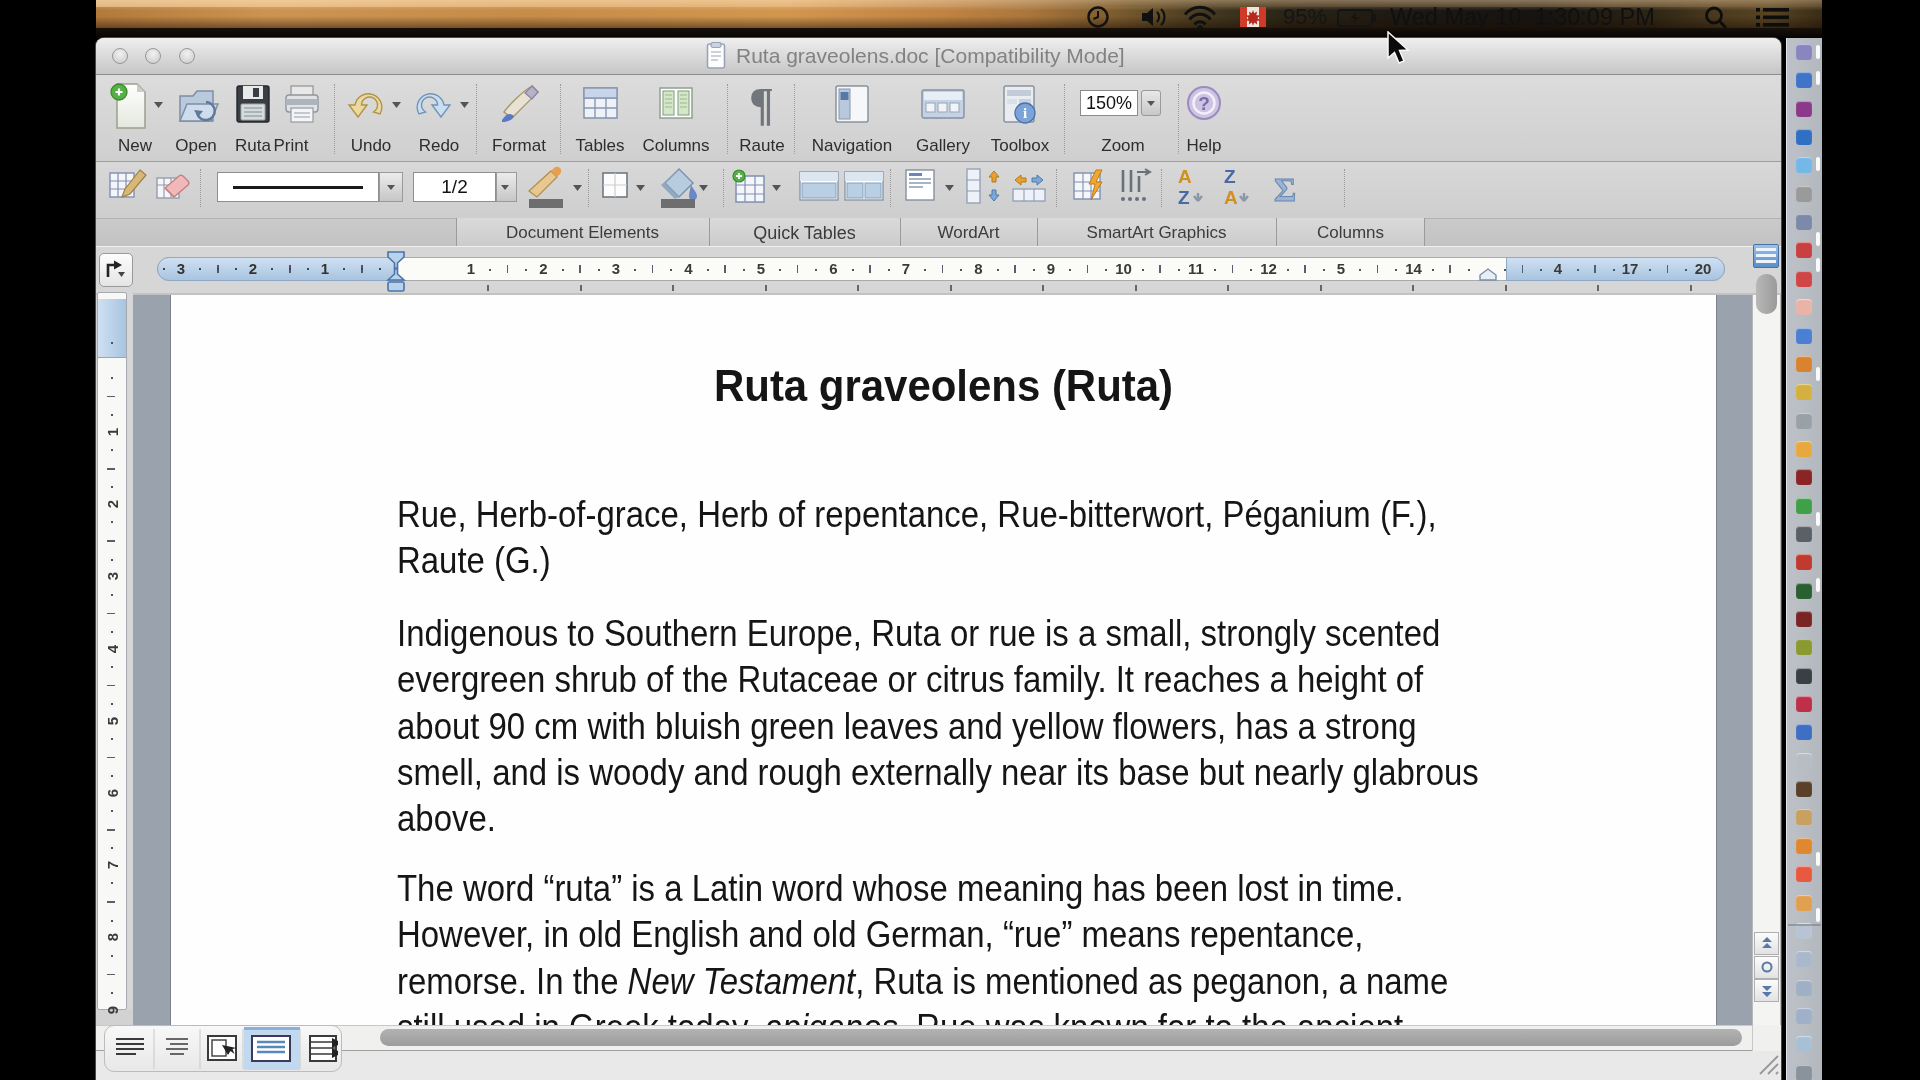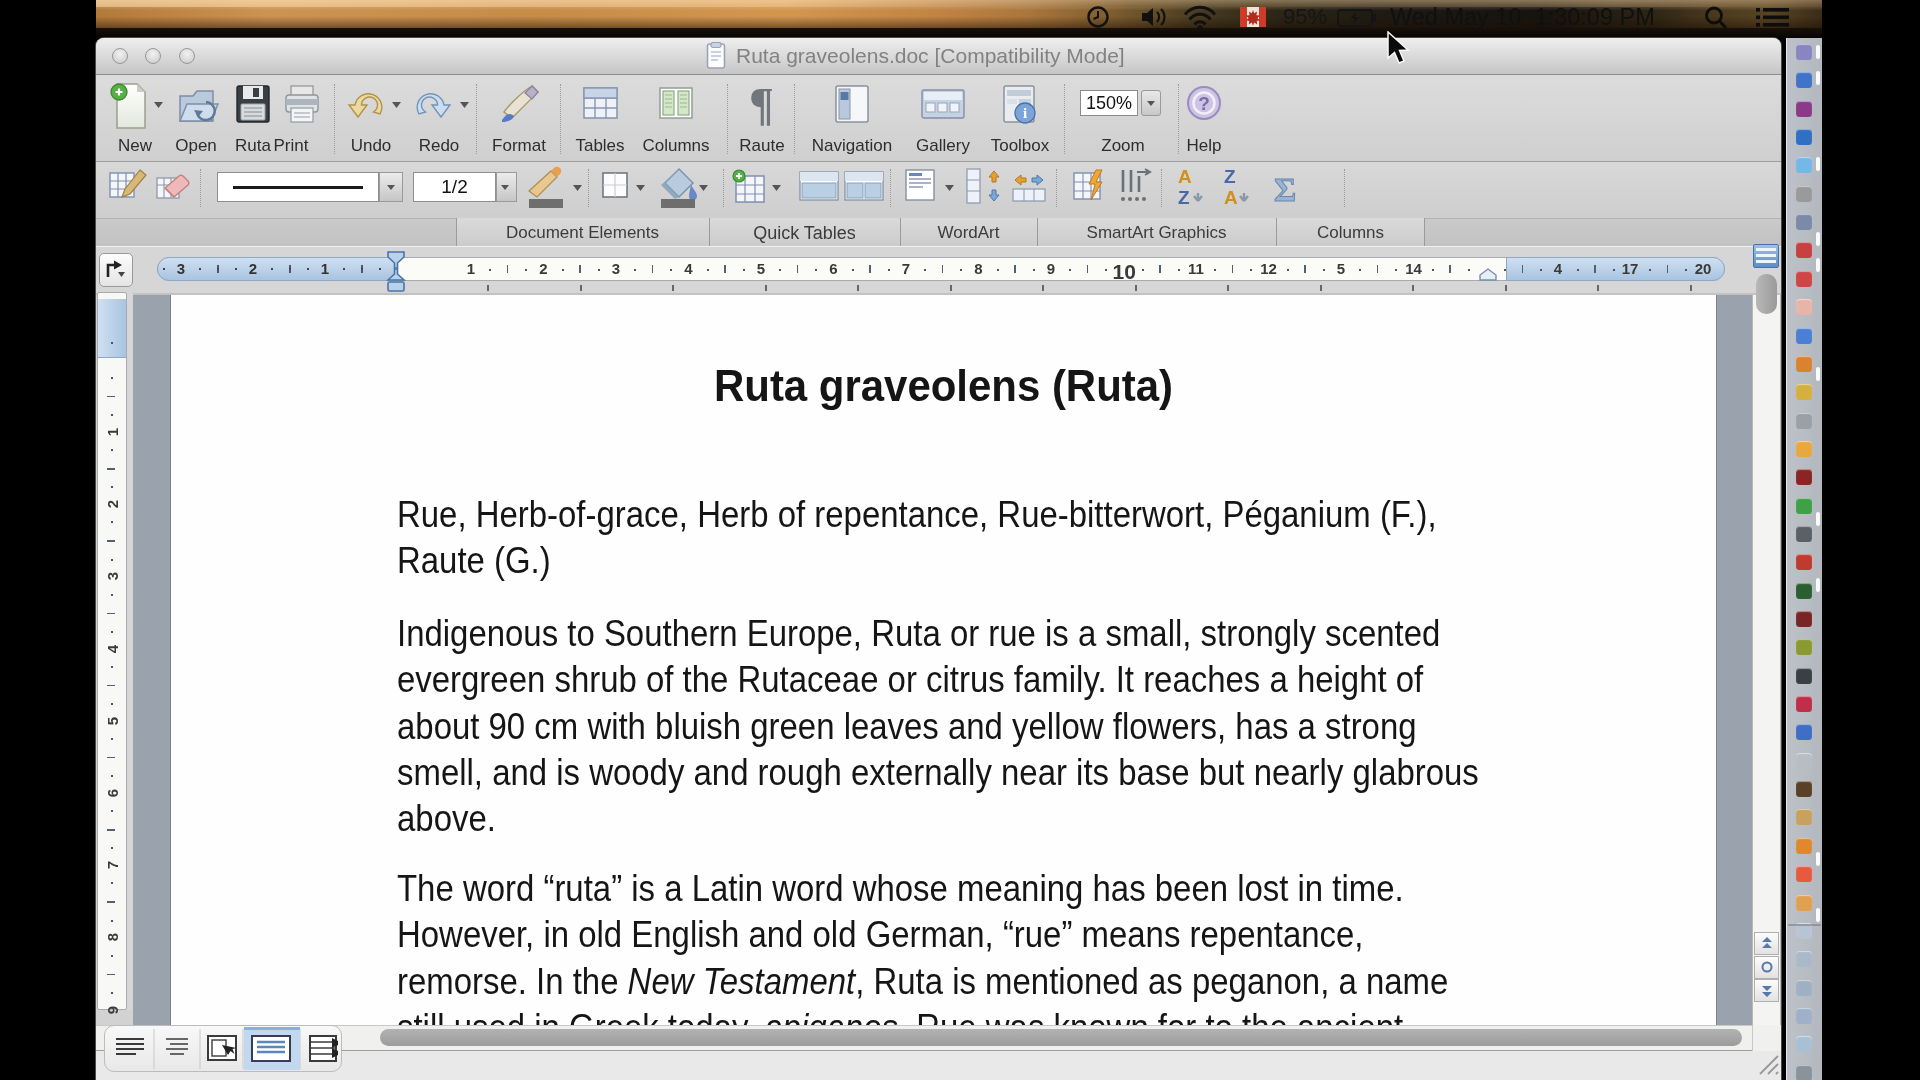--- a/index.html
+++ b/index.html
@@ -373,21 +373,21 @@
 <div class="abs" style="left:379px;top:268px;width:2px;height:2px;background:#445"></div>
 <div class="abs" style="left:460px;top:260px;width:22px;text-align:center;font-size:15px;font-weight:bold;color:#3a3a3a">1</div>
 <div class="abs" style="left:532.5px;top:260px;width:22px;text-align:center;font-size:15px;font-weight:bold;color:#3a3a3a">2</div>
 <div class="abs" style="left:605px;top:260px;width:22px;text-align:center;font-size:15px;font-weight:bold;color:#3a3a3a">3</div>
 <div class="abs" style="left:677.5px;top:260px;width:22px;text-align:center;font-size:15px;font-weight:bold;color:#3a3a3a">4</div>
 <div class="abs" style="left:750px;top:260px;width:22px;text-align:center;font-size:15px;font-weight:bold;color:#3a3a3a">5</div>
 <div class="abs" style="left:822.5px;top:260px;width:22px;text-align:center;font-size:15px;font-weight:bold;color:#3a3a3a">6</div>
 <div class="abs" style="left:895px;top:260px;width:22px;text-align:center;font-size:15px;font-weight:bold;color:#3a3a3a">7</div>
 <div class="abs" style="left:967.5px;top:260px;width:22px;text-align:center;font-size:15px;font-weight:bold;color:#3a3a3a">8</div>
 <div class="abs" style="left:1040px;top:260px;width:22px;text-align:center;font-size:15px;font-weight:bold;color:#3a3a3a">9</div>
-<div class="abs" style="left:1112.5px;top:260px;width:22px;text-align:center;font-size:21px;font-weight:bold;color:#3a3a3a">10</div>
+<div class="abs" style="left:1112.5px;top:260px;width:22px;text-align:center;font-size:15px;font-weight:bold;color:#3a3a3a">10</div>
 <div class="abs" style="left:1185px;top:260px;width:22px;text-align:center;font-size:15px;font-weight:bold;color:#3a3a3a">11</div>
 <div class="abs" style="left:1257.5px;top:260px;width:22px;text-align:center;font-size:15px;font-weight:bold;color:#3a3a3a">12</div>
 <div class="abs" style="left:1330px;top:260px;width:22px;text-align:center;font-size:15px;font-weight:bold;color:#3a3a3a">5</div>
 <div class="abs" style="left:1402.5px;top:260px;width:22px;text-align:center;font-size:15px;font-weight:bold;color:#3a3a3a">14</div>
 <div class="abs" style="left:1547px;top:260px;width:22px;text-align:center;font-size:15px;font-weight:bold;color:#3a3a3a">4</div>
 <div class="abs" style="left:1619px;top:260px;width:22px;text-align:center;font-size:15px;font-weight:bold;color:#3a3a3a">17</div>
 <div class="abs" style="left:1692px;top:260px;width:22px;text-align:center;font-size:15px;font-weight:bold;color:#3a3a3a">20</div>
 <div class="abs" style="left:506.5px;top:265px;width:1.5px;height:8px;background:#55606c"></div>
 <div class="abs" style="left:489.1px;top:268.5px;width:2px;height:2px;background:#4a5560"></div>
 <div class="abs" style="left:525.4px;top:268.5px;width:2px;height:2px;background:#4a5560"></div>

